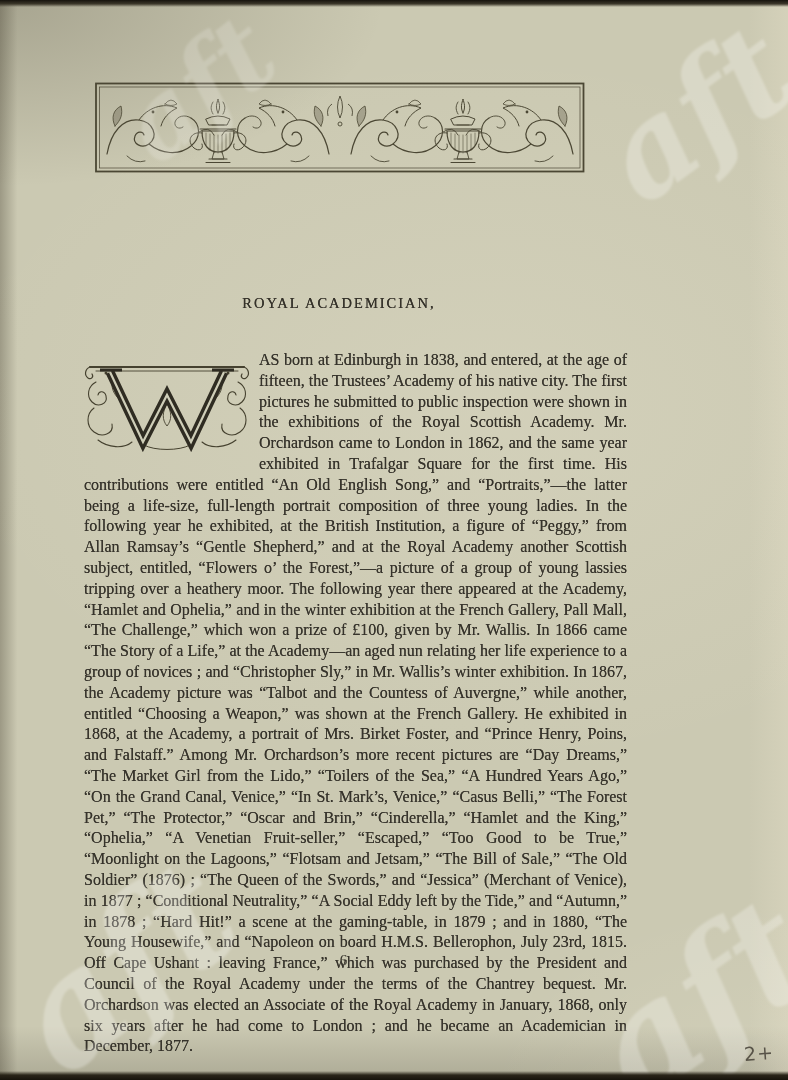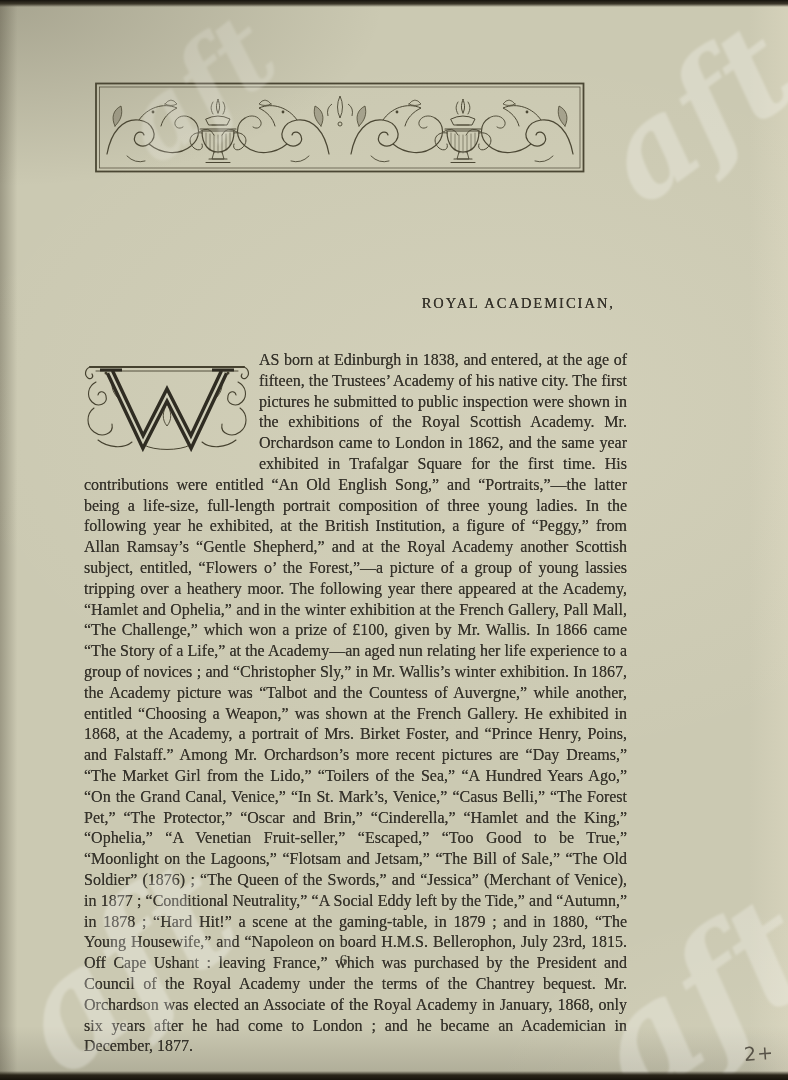--- a/index.html
+++ b/index.html
@@ -21,21 +21,21 @@
   .edge-bottom{position:absolute;bottom:0;left:0;width:100%;height:9px;
     background:linear-gradient(rgba(40,35,24,0) ,#2a2519 45%,#17130c);z-index:6;}
   .ornament{position:absolute;left:95px;top:80px;width:490px;height:95px;}
   .title{
     position:absolute;left:63px;top:243px;width:552px;margin:0;
     text-align:center;font-size:22px;font-weight:400;letter-spacing:2.6px;
     color:#2e2b23;white-space:nowrap;text-shadow:0 0 .5px #2e2b23;
   }
   .subtitle{
     position:absolute;left:63px;top:295px;width:552px;margin:0;
-    text-align:right;font-size:14.5px;font-weight:400;letter-spacing:2px;
+    text-align:center;font-size:14.5px;font-weight:400;letter-spacing:2px;
     color:#35322a;text-shadow:0 0 .4px #35322a;
   }
   .bio{
     position:absolute;left:72px;top:338px;width:543px;margin:12px;
     font-size:16px;line-height:20.8px;text-align:justify;
     color:#36332b;text-shadow:0 0 .4px rgba(54,51,43,.85);
   }
   .dropcap{float:left;width:166px;height:100px;margin:2px 9px 2px 0;}
   .pageno{
     position:absolute;left:72px;top:952px;width:543px;

